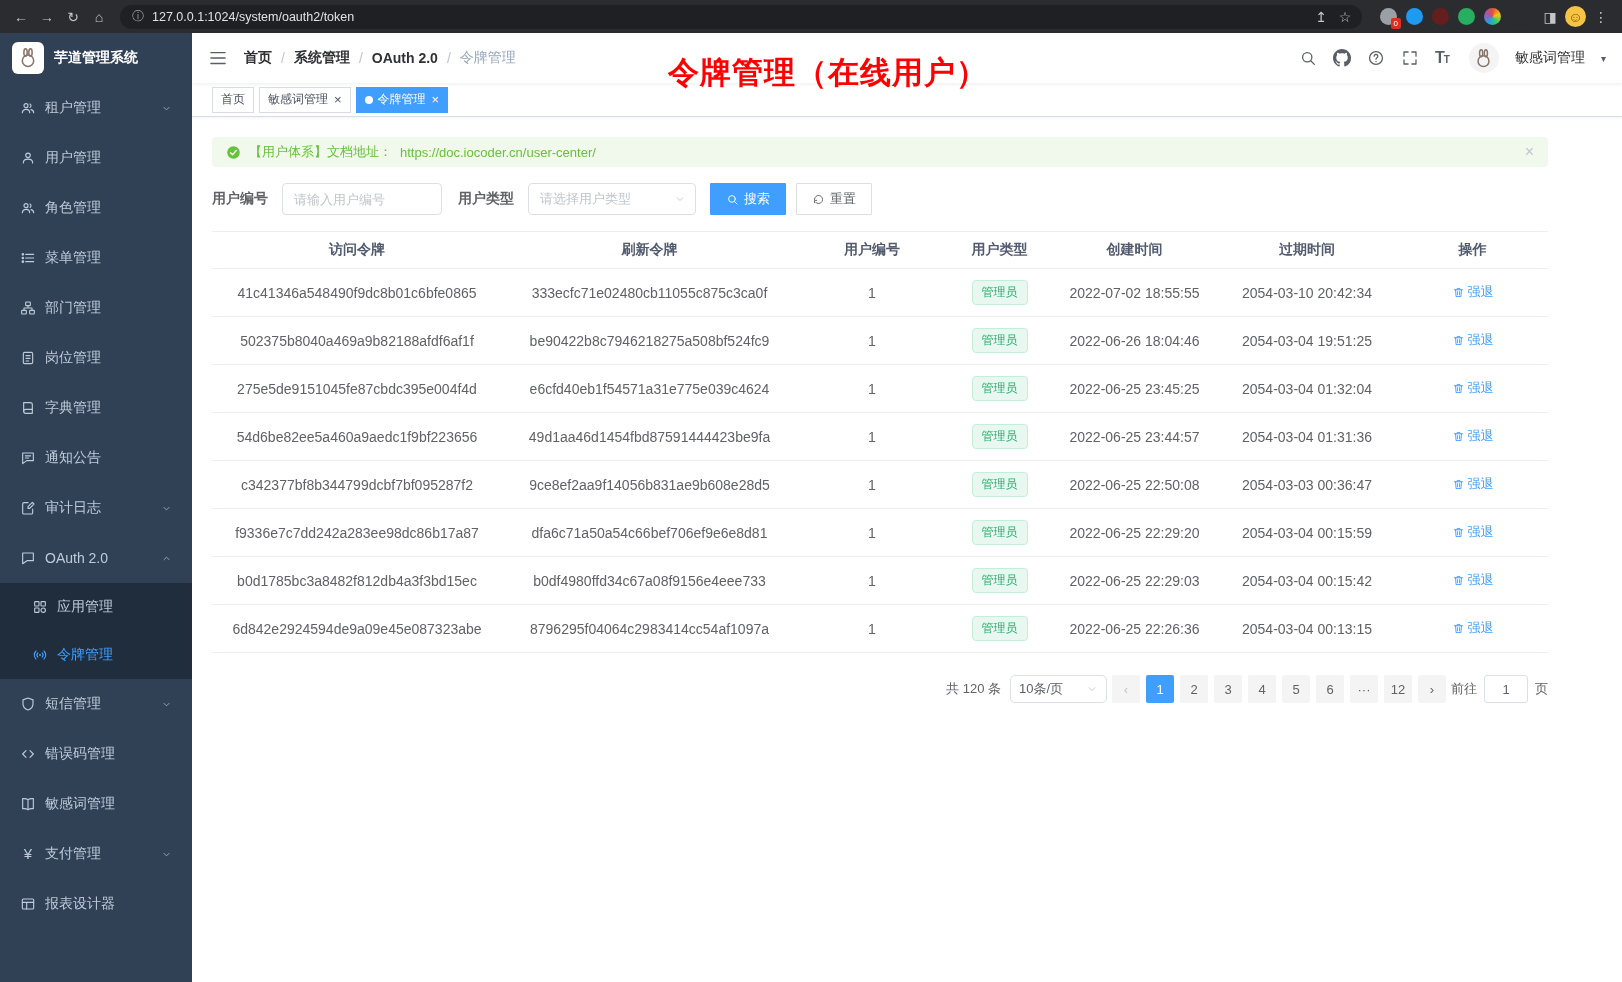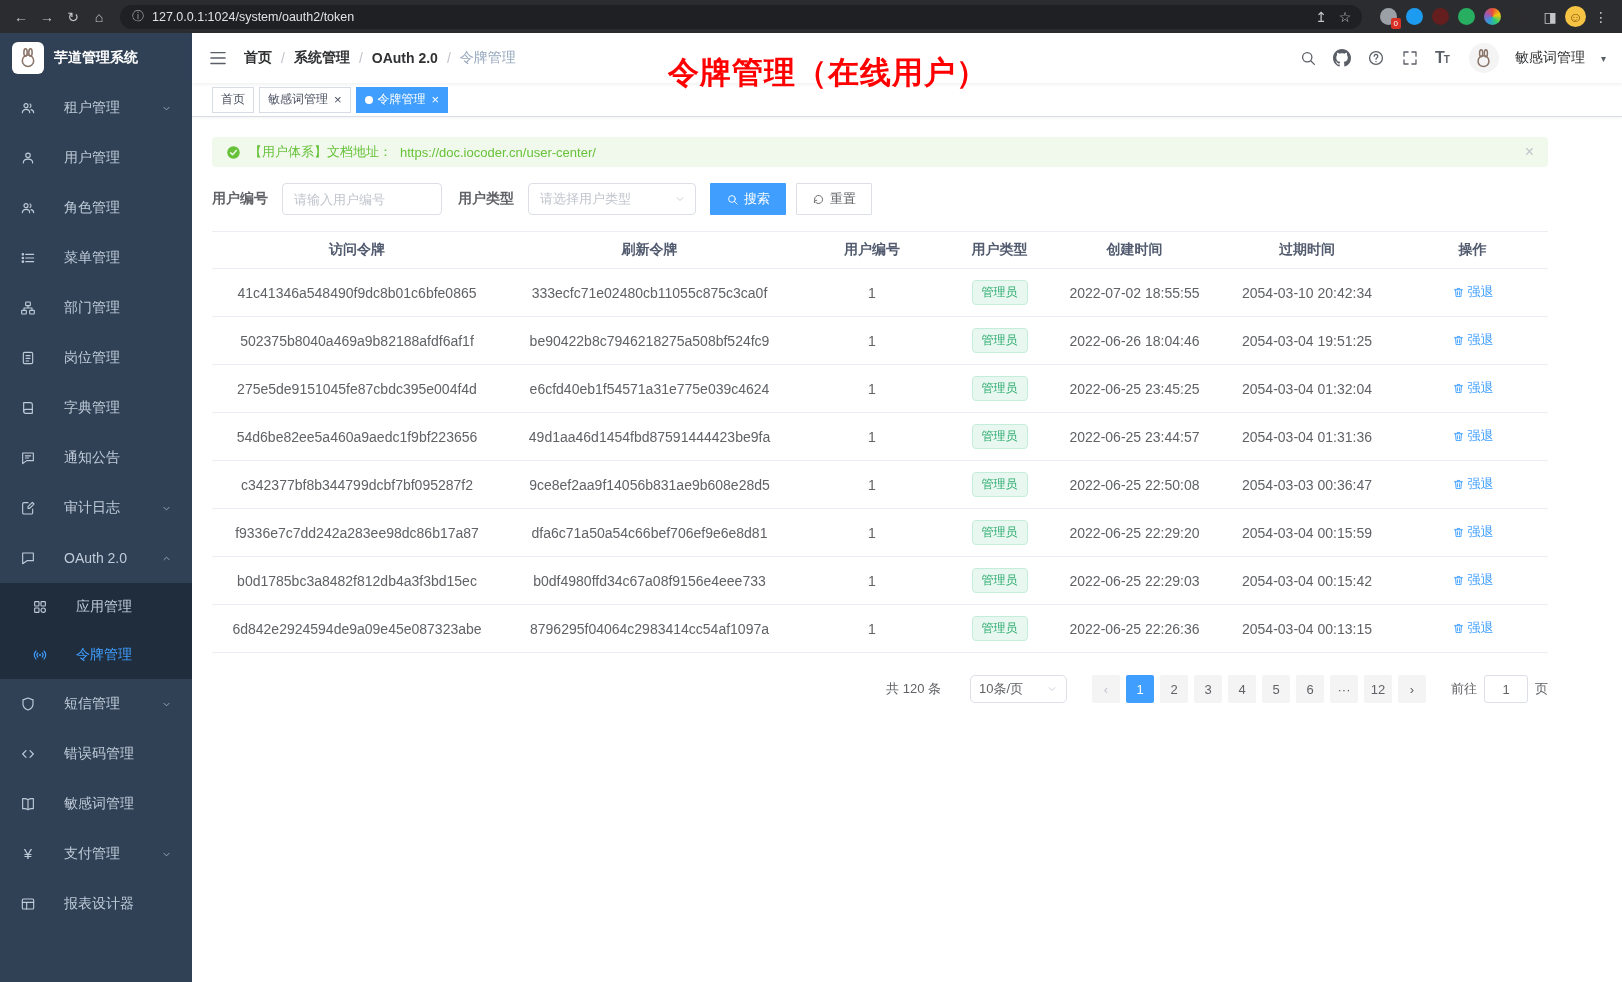--- a/index.html
+++ b/index.html
@@ -20,21 +20,21 @@
   .profile-dot { width:21px; height:21px; border-radius:50%; background:#f6c445; color:#7a4b00; display:inline-flex; align-items:center; justify-content:center; font-size:14px; cursor:pointer; }
 
   
   .app { display:flex; height:949px; }
   .sidebar { width:192px; background:#304156; flex-shrink:0; display:flex; flex-direction:column; overflow:hidden; }
   .logo-row { height:50px; display:flex; align-items:center; gap:10px; padding:0 12px; flex-shrink:0; }
   .logo-img { width:32px; height:32px; border-radius:6px; background:#fff; color:#8a7468; display:flex; align-items:center; justify-content:center; flex-shrink:0; }
   .logo-img .ic { width:22px; height:22px; }
   .logo-title { color:#fff; font-size:14px; font-weight:700; white-space:nowrap; }
   .menu { flex:1; }
-  .menu-item { height:50px; display:flex; align-items:center; gap:28px; padding:0 20px; color:#bfcbd9; font-size:14px; cursor:pointer; white-space:nowrap; }
+  .menu-item { height:50px; display:flex; align-items:center; gap:9px; padding:0 20px; color:#bfcbd9; font-size:14px; cursor:pointer; white-space:nowrap; }
   .menu-item .ic { width:16px; height:16px; flex-shrink:0; }
   .menu-item .chev { width:11px; height:11px; margin-left:auto; opacity:.9; }
   .submenu { background:#1f2d3d; }
   .submenu .menu-item { height:48px; padding-left:32px; }
   .menu-item.active { color:#409eff; }
 
   .right { flex:1; display:flex; flex-direction:column; background:#fff; min-width:0; }
 
   
   .navbar { height:50px; display:flex; align-items:center; padding:0 16px; background:#fff; box-shadow:0 1px 4px rgba(0,21,41,.08); position:relative; z-index:3; flex-shrink:0; }
@@ -79,21 +79,21 @@
   .btn-primary { background:#409eff; color:#fff; margin-right:10px; }
   .btn-plain { background:#fff; border-color:#dcdfe6; color:#606266; }
 
   .data-table { width:100%; border-collapse:collapse; table-layout:fixed; margin-top:16px; }
   .data-table th { height:37px; border-top:1px solid #ebeef5; border-bottom:1px solid #ebeef5; color:#515a6e; font-size:14px; font-weight:700; text-align:center; white-space:nowrap; }
   .data-table td { height:48px; border-bottom:1px solid #ebeef5; color:#606266; font-size:14px; text-align:center; white-space:nowrap; overflow:hidden; }
   .tag-admin { display:inline-block; padding:3px 9px; border-radius:4px; background:#e8f8f0; border:1px solid #c5eeda; color:#2dab70; font-size:12px; }
   .op-link { color:#409eff; font-size:13px; display:inline-flex; align-items:center; gap:3px; cursor:pointer; text-decoration:none; }
   .op-link .ic-sm { width:13px; height:13px; }
 
-  .pagination { display:flex; align-items:center; justify-content:flex-end; gap:25px; margin-top:22px; font-size:13px; color:#606266; }
+  .pagination { display:flex; align-items:center; justify-content:flex-end; gap:5px; margin-top:22px; font-size:13px; color:#606266; }
   .p-total { margin-right:4px; }
   .psize { width:97px; height:28px; border:1px solid #dcdfe6; border-radius:5px; display:flex; align-items:center; justify-content:space-between; padding:0 8px; color:#606266; cursor:pointer; background:#fff; }
   .pager { display:flex; gap:6px; align-items:center; }
   .pbtn { min-width:28px; height:28px; padding:0 4px; background:#f4f4f5; border-radius:2px; display:inline-flex; align-items:center; justify-content:center; color:#606266; cursor:pointer; font-size:13px; }
   .pbtn.active { background:#409eff; color:#fff; }
   .pbtn.disabled { color:#c0c4cc; cursor:default; }
   .goto-wrap { display:flex; align-items:center; gap:7px; }
   .goto-input { width:44px; height:28px; border:1px solid #dcdfe6; border-radius:3px; text-align:center; font-size:13px; color:#606266; font-family:inherit; outline:none; }
 
   .annotation { position:absolute; left:668px; top:52px; font-size:31px; font-weight:700; color:#ff0000; z-index:20; white-space:nowrap; letter-spacing:1px; }

